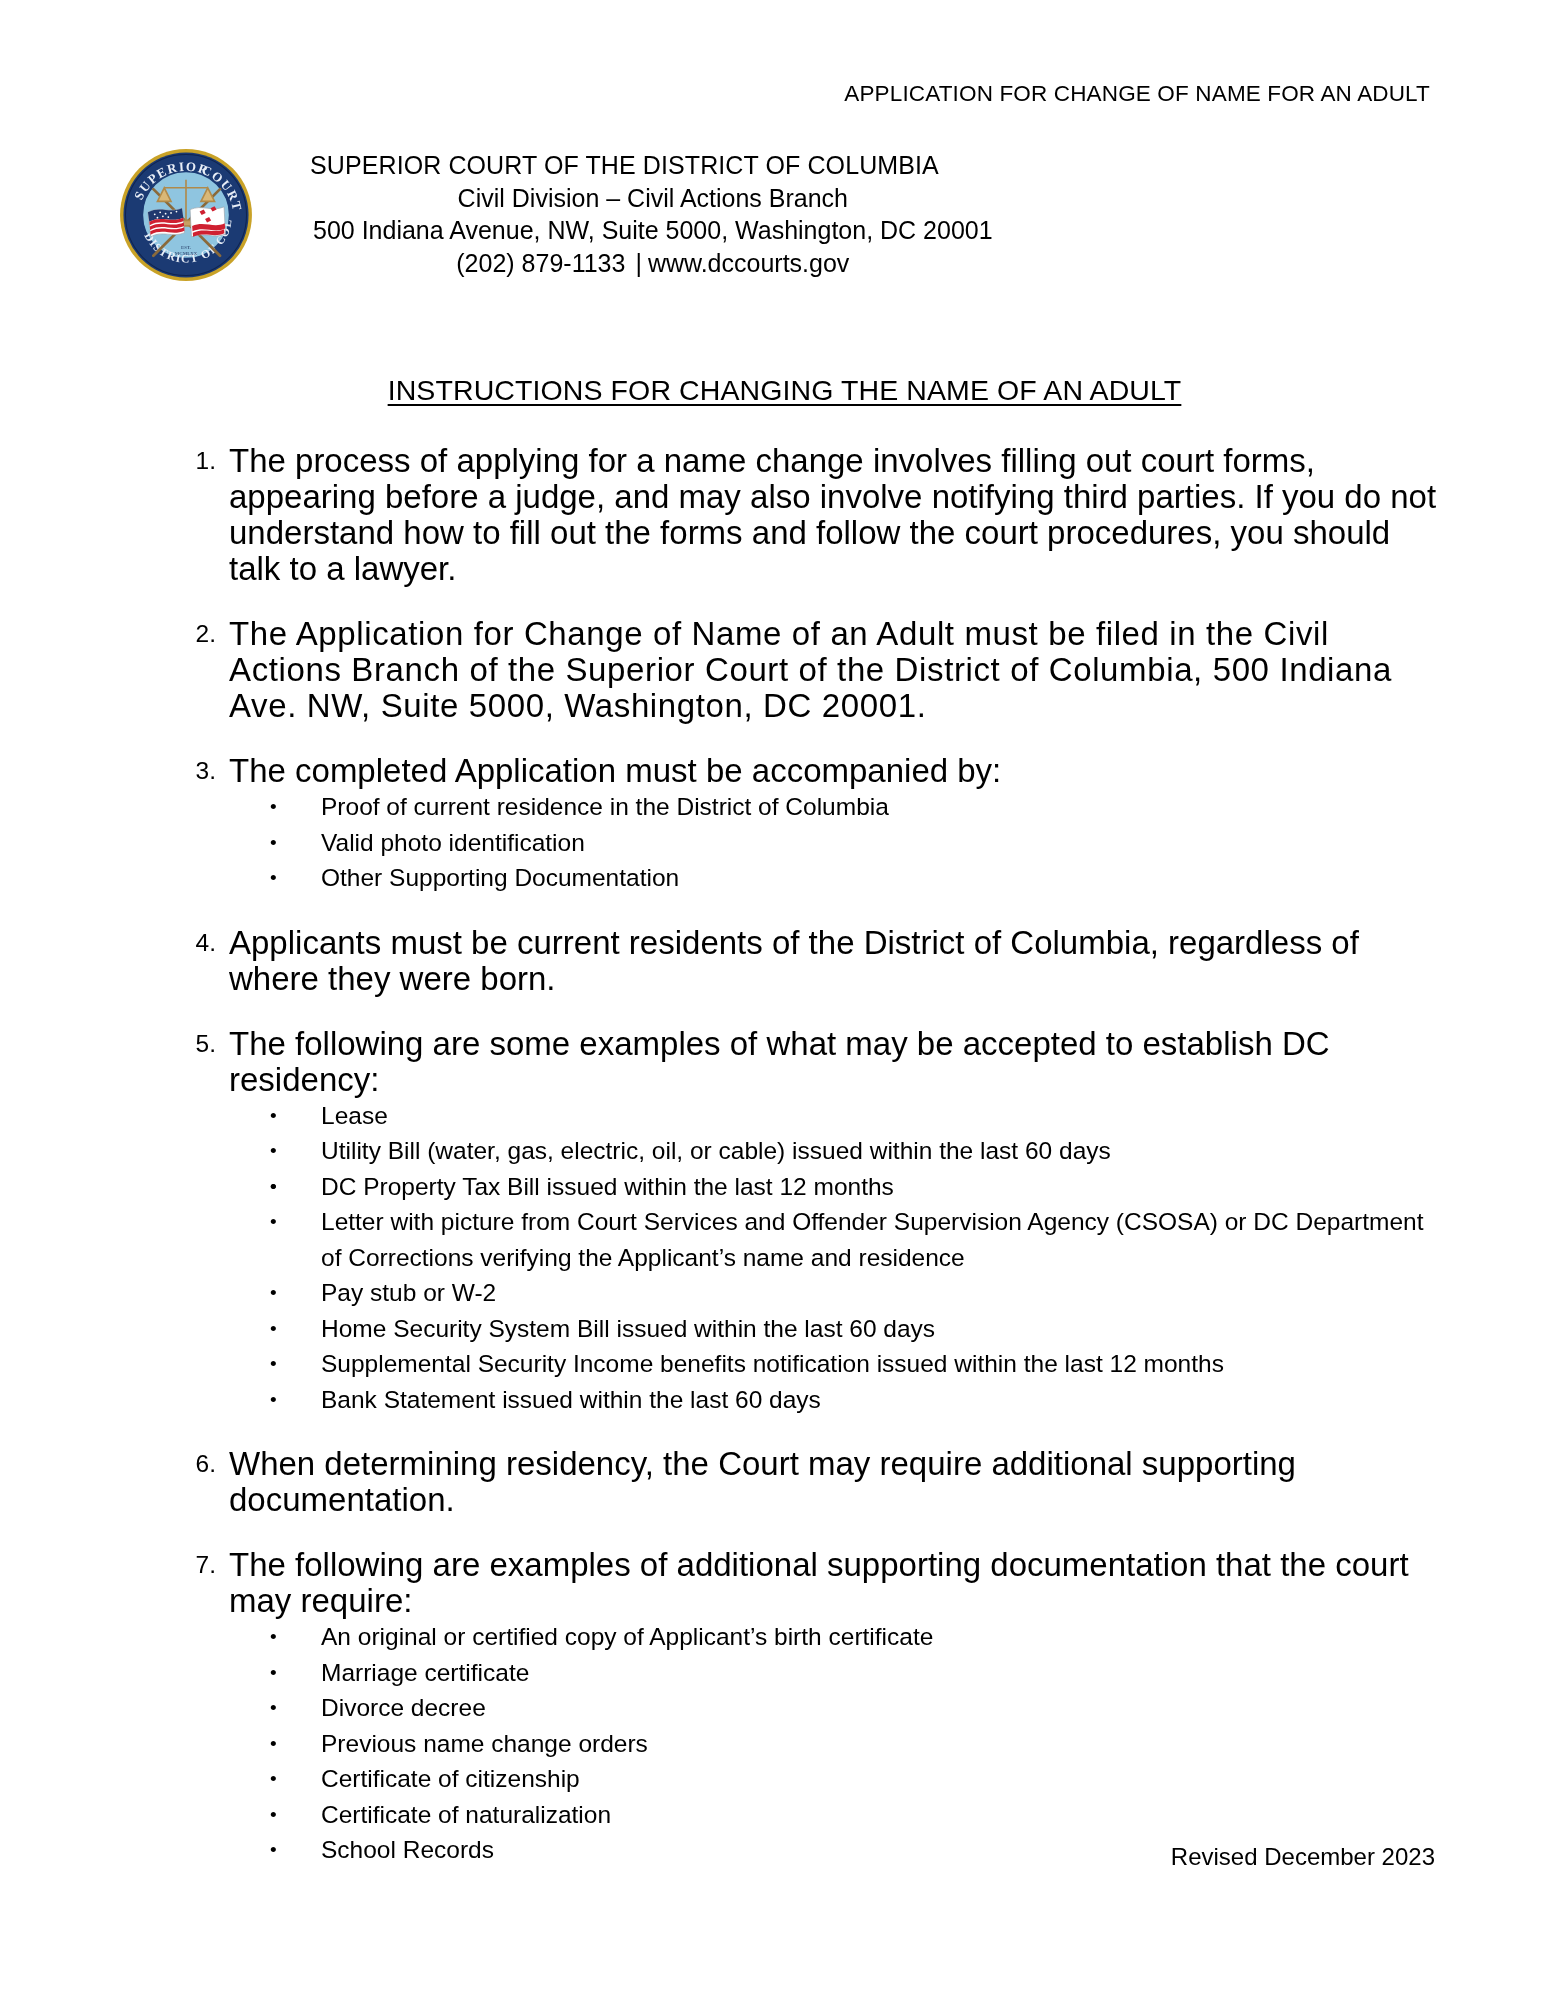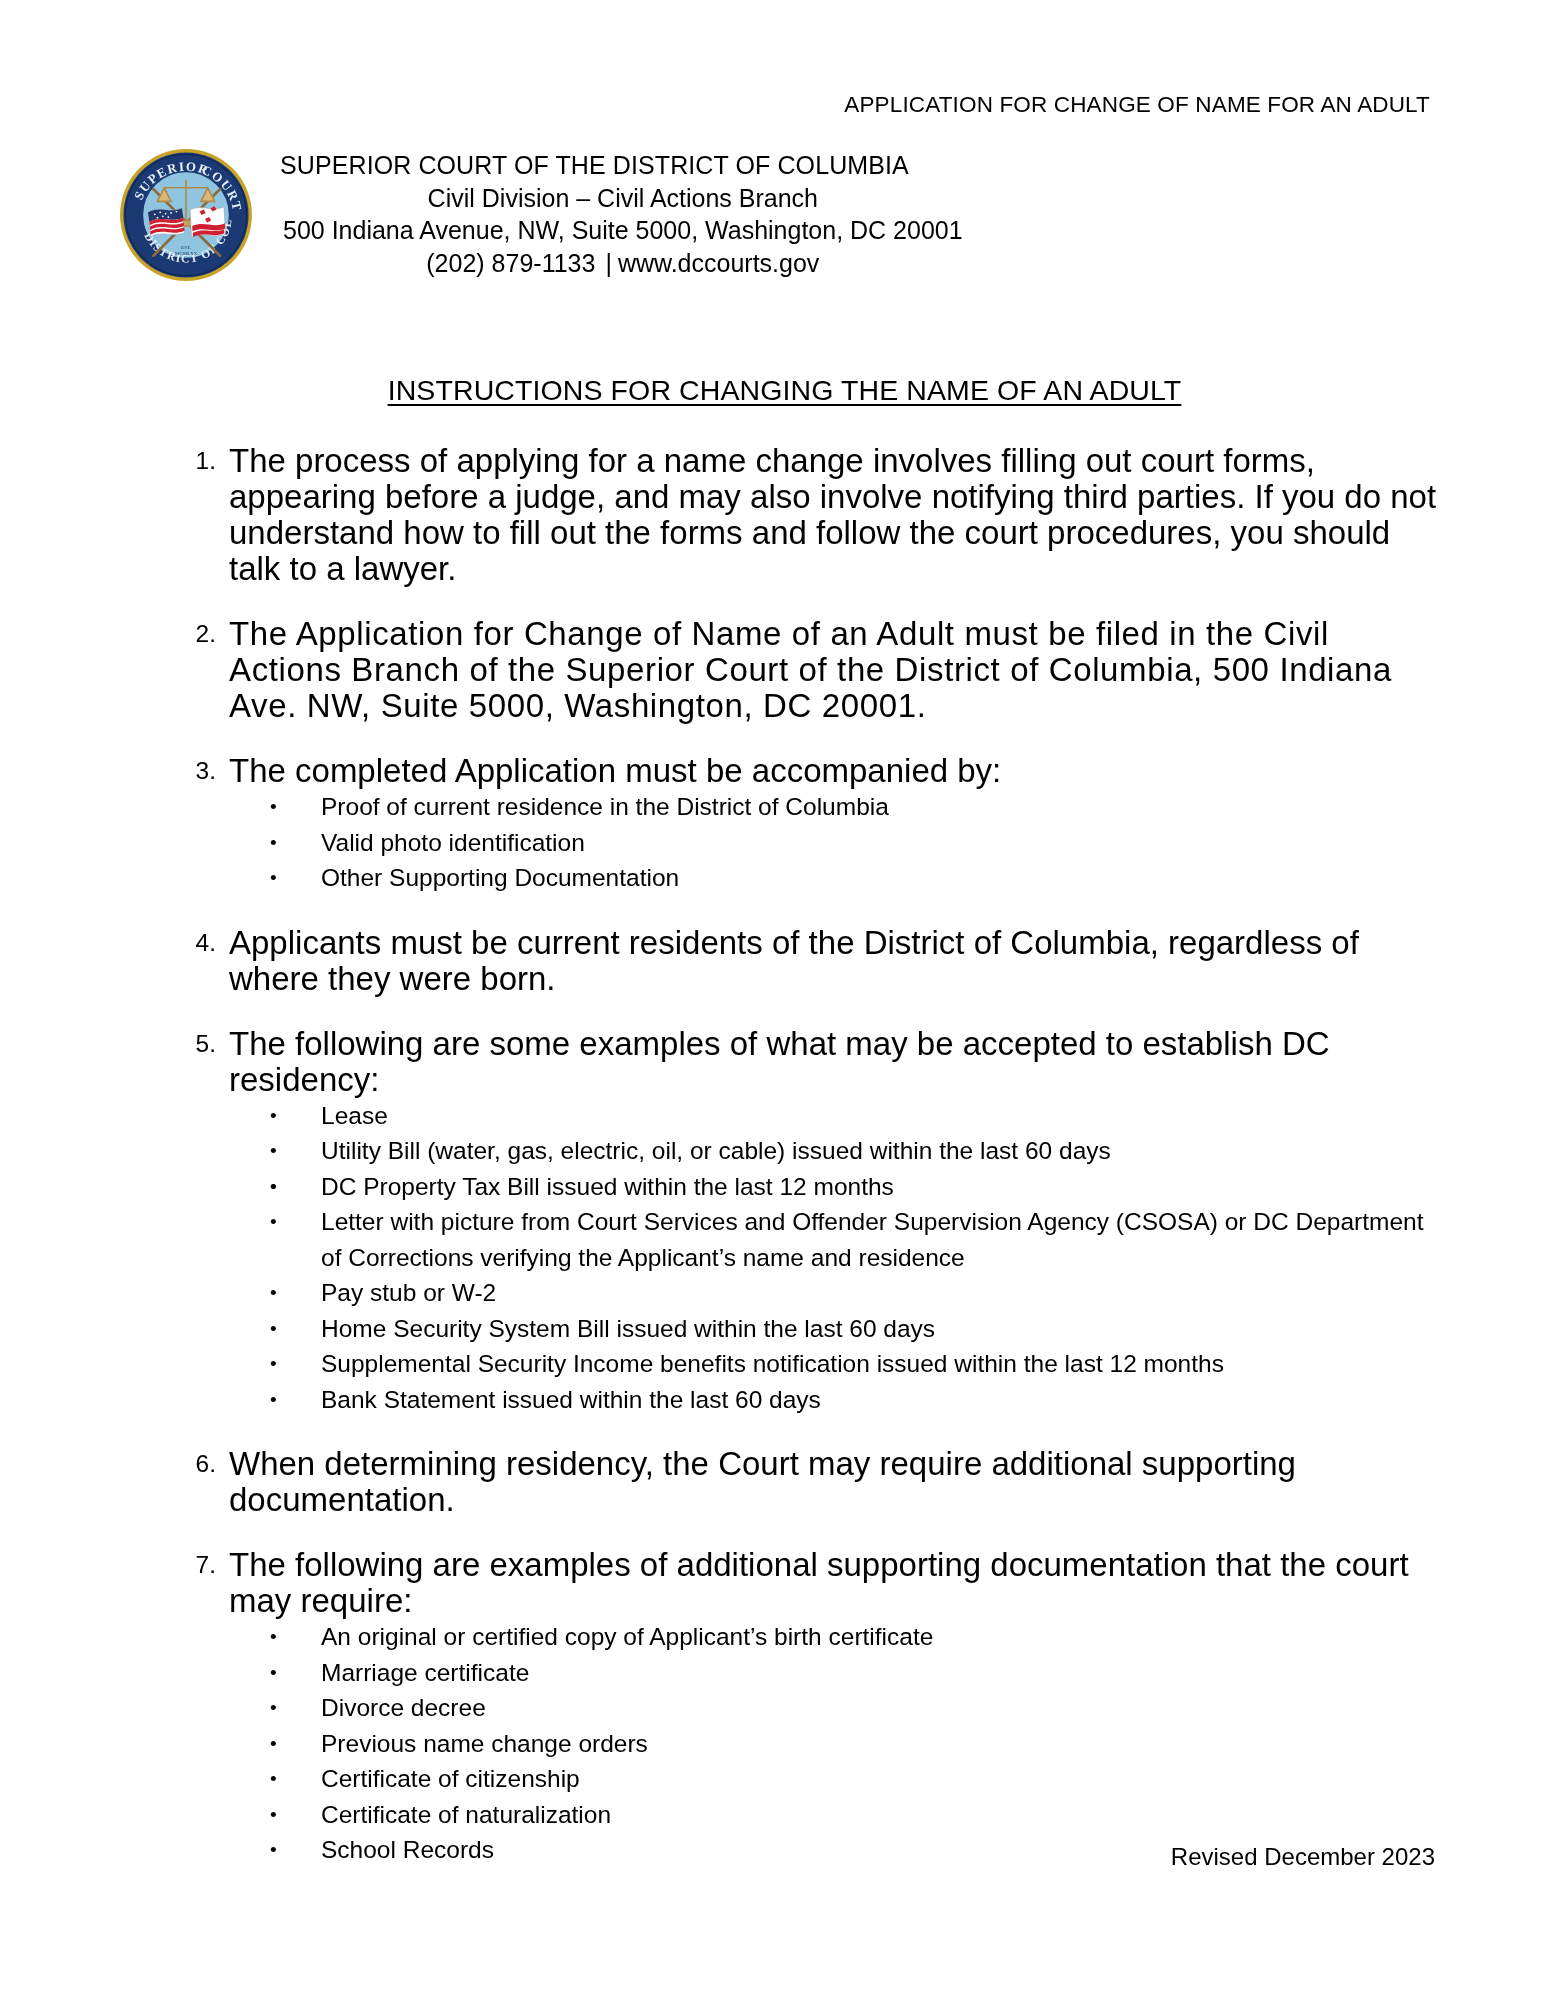--- a/index.html
+++ b/index.html
@@ -20,21 +20,21 @@
     position: relative;
     width: 1545px;
     height: 2000px;
     box-sizing: border-box;
     padding: 0;
   }
 
   
   .doc-header {
     position: absolute;
-    top: 91px;
+    top: 80px;
     right: 115px;
     font-size: 22.5px;
     line-height: 1.2;
     letter-spacing: 0.15px;
     white-space: nowrap;
   }
 
   
   .letterhead {
     position: absolute;
@@ -51,21 +51,21 @@
     padding-top: 2px;
   }
 
   .seal {
     display: block;
     width: 136px;
     height: 136px;
   }
 
   .court-block {
-    margin-left: 26px;
+    margin-left: 56px;
     padding-top: 4px;
   }
   .court-line {
     font-size: 25px;
     line-height: 32.5px;
     white-space: nowrap;
   }
   .court-line.first { letter-spacing: 0.1px; }
   .court-line.indent { padding-left: 3px; text-align: center; }
   .pipe-sep {

